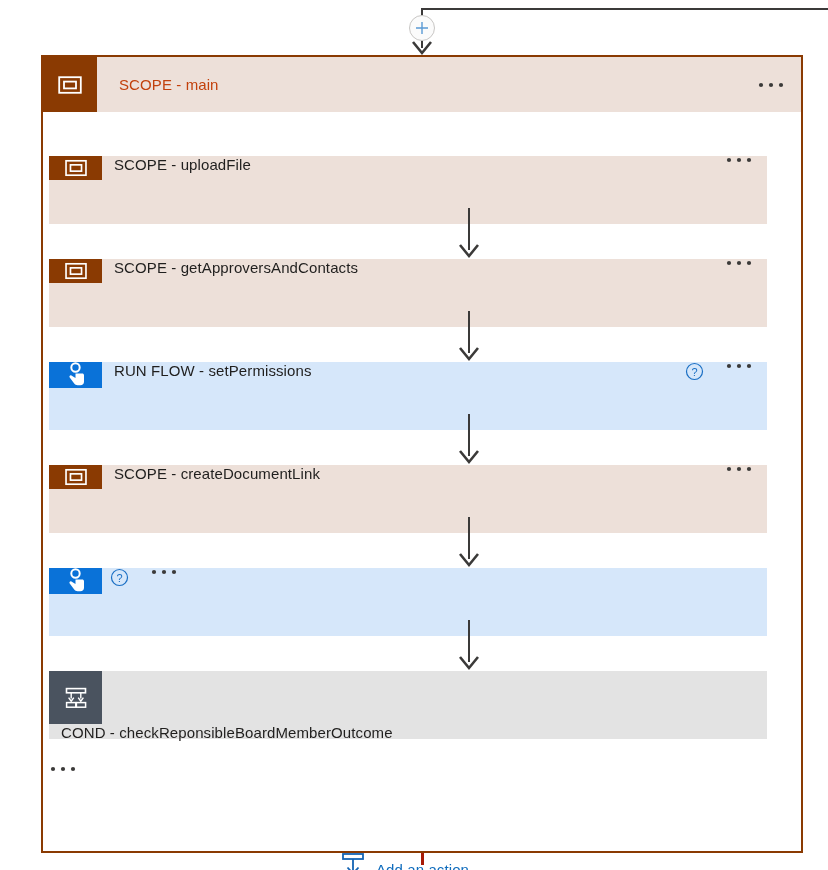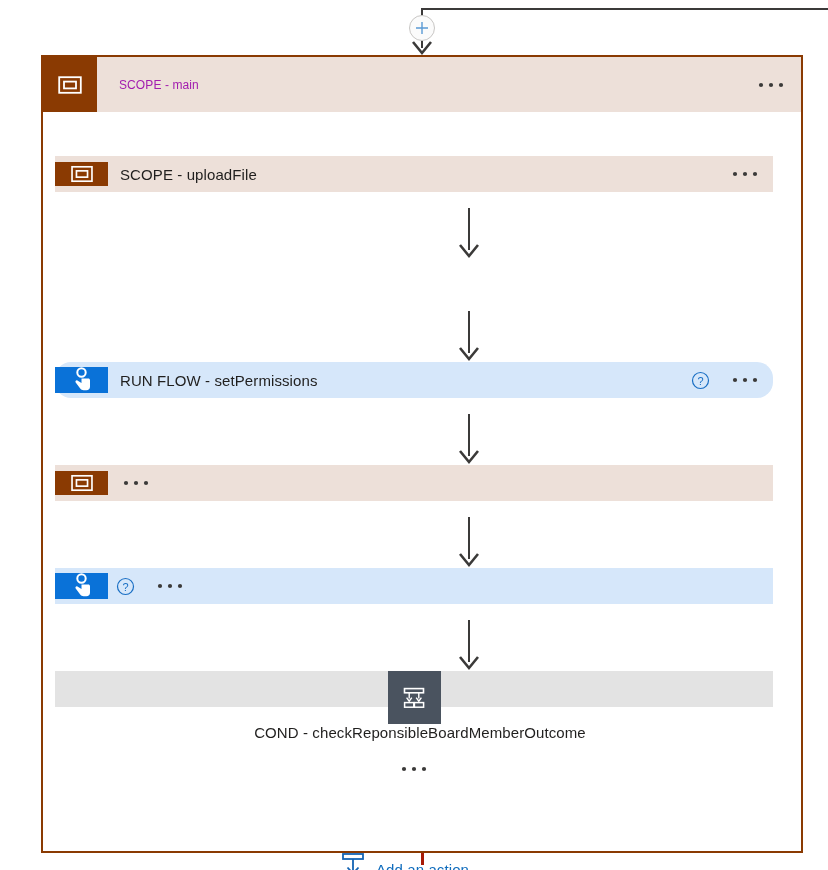--- a/index.html
+++ b/index.html
@@ -110,22 +110,22 @@
     background: #8a3a02;
     display: flex;
     align-items: center;
     justify-content: center;
   }
   .scope-header .title {
     flex: 1 1 auto;
     display: flex;
     align-items: center;
     padding-left: 22px;
-    font-size: 12px;
-    color: #a21caf;
+    font-size: 15px;
+    color: #c2410c;
     letter-spacing: .1px;
   }
   .scope-header .dots {
     flex: 0 0 60px;
     display: flex;
     align-items: center;
     justify-content: center;
     cursor: pointer;
   }
 
@@ -135,25 +135,25 @@
     left: 0;
     top: 55px;
     width: 758px;
     height: 739px;
     background: #ffffff;
   }
 
   
   .card {
     position: absolute;
-    left: 12px;
+    left: 6px;
     width: 718px;
-    height: 36px;
-    display: flex;
-    align-items: center;
+    height: 68px;
+    display: flex;
+    align-items: flex-start;
     box-sizing: border-box;
   }
   .card .icon-box {
     width: 53px;
     flex: 0 0 53px;
     display: flex;
     align-items: center;
     justify-content: center;
   }
   .card .label {
@@ -289,29 +289,45 @@
           </div>
         </div>
 
         <div class="conn" style="top:96px;">
           <svg width="22" height="51" viewBox="0 0 22 51">
             <path d="M11 0 V42" stroke="#3b3a39" stroke-width="2" fill="none"></path>
             <path d="M2 37 L11 48 L20 37" fill="none" stroke="#3b3a39" stroke-width="2.6"></path>
           </svg>
         </div>
 
+        <div class="card theme-scope" style="top:147px;">
+          <div class="icon-box">
+            <svg width="24" height="24" viewBox="0 0 26 26">
+              <rect x="2.2" y="5.2" width="21.6" height="15.6" fill="none" stroke="#ffffff" stroke-width="1.8"></rect>
+              <rect x="7" y="9.6" width="12" height="6.8" fill="none" stroke="#ffffff" stroke-width="1.8"></rect>
+            </svg>
+          </div>
+          <div class="label">SCOPE - getApproversAndContacts</div>
+          <div class="dots">
+            <svg width="28" height="8" viewBox="0 0 28 8">
+              <circle cx="4" cy="4" r="2.1" fill="#3b3a39"></circle>
+              <circle cx="14" cy="4" r="2.1" fill="#3b3a39"></circle>
+              <circle cx="24" cy="4" r="2.1" fill="#3b3a39"></circle>
+            </svg>
+          </div>
+        </div>
 
         <div class="conn" style="top:199px;">
           <svg width="22" height="51" viewBox="0 0 22 51">
             <path d="M11 0 V42" stroke="#3b3a39" stroke-width="2" fill="none"></path>
             <path d="M2 37 L11 48 L20 37" fill="none" stroke="#3b3a39" stroke-width="2.6"></path>
           </svg>
         </div>
 
-        <div class="card theme-flow" style="top:250px;border-radius:16px;">
+        <div class="card theme-flow" style="top:250px;">
           <div class="icon-box">
             <svg width="24" height="26" viewBox="0 0 24 26">
               <circle cx="11.5" cy="5.5" r="4.2" fill="none" stroke="#ffffff" stroke-width="2"></circle>
               <path d="M11.5 5.5 V16 L7.4 13.4 C6.2 12.7 4.8 14.2 5.7 15.4 L10.2 21.6 C11 22.7 12.2 23.3 13.6 23.3 H16.4 C18.6 23.3 20 21.8 20 19.7 V13.2 C20 12.2 19.2 11.5 18.3 11.5 H11.5 Z" fill="#ffffff"></path>
             </svg>
           </div>
           <div class="label">RUN FLOW - setPermissions</div>
           <div class="help">
             <svg width="19" height="19" viewBox="0 0 19 19">
               <circle cx="9.5" cy="9.5" r="8" fill="none" stroke="#1a6fc4" stroke-width="1.2"></circle>
@@ -334,20 +350,21 @@
           </svg>
         </div>
 
         <div class="card theme-scope" style="top:353px;">
           <div class="icon-box">
             <svg width="24" height="24" viewBox="0 0 26 26">
               <rect x="2.2" y="5.2" width="21.6" height="15.6" fill="none" stroke="#ffffff" stroke-width="1.8"></rect>
               <rect x="7" y="9.6" width="12" height="6.8" fill="none" stroke="#ffffff" stroke-width="1.8"></rect>
             </svg>
           </div>
+          <div class="label">SCOPE - createDocumentLink</div>
           <div class="dots">
             <svg width="28" height="8" viewBox="0 0 28 8">
               <circle cx="4" cy="4" r="2.1" fill="#3b3a39"></circle>
               <circle cx="14" cy="4" r="2.1" fill="#3b3a39"></circle>
               <circle cx="24" cy="4" r="2.1" fill="#3b3a39"></circle>
             </svg>
           </div>
         </div>
 
         <div class="conn" style="top:405px;">

